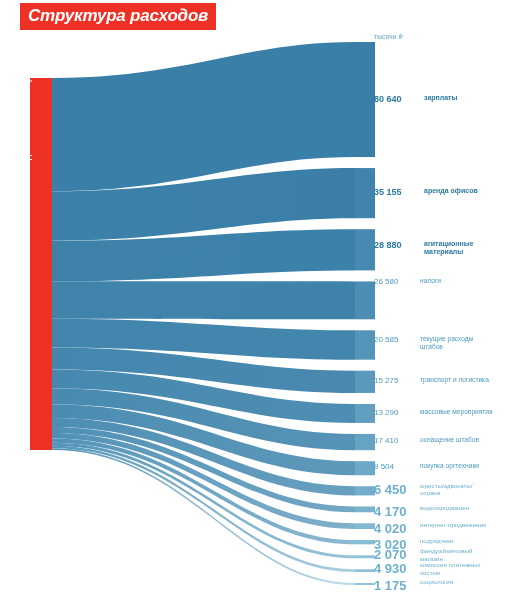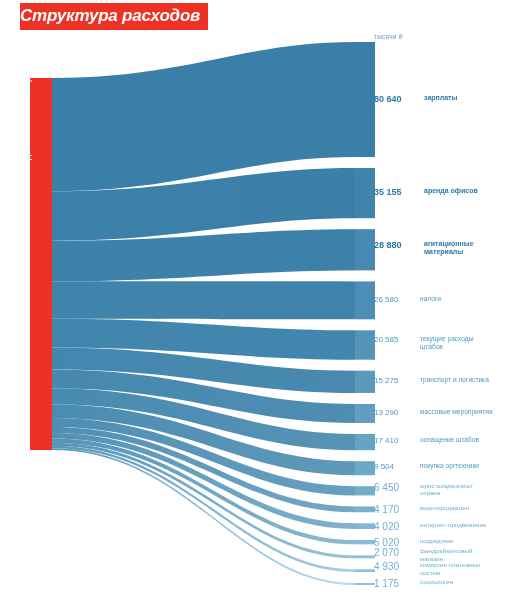--- a/index.html
+++ b/index.html
@@ -9,21 +9,21 @@
     font-family:"Liberation Sans","DejaVu Sans",sans-serif;
     overflow:hidden;
     position:relative;
   }
   #root{position:relative;width:514px;height:598px;overflow:hidden;background:#fff;}
 
   
   .title-box{
     position:absolute;left:20px;top:3px;
     background:#ED3124;
-    padding:4px 8px 5px 0;
+    padding:4px 8px 5px 8px;
     z-index:30;
   }
   .title-box .title-text{
     color:#ffffff;
     font-size:17px;
     font-weight:bold;
     font-style:italic;
     letter-spacing:-0.2px;
     white-space:nowrap;
     line-height:1;
@@ -79,21 +79,21 @@
   }
   .row .lbl{
     color:#3E89B0;
     margin-left:6px;
     line-height:1.18;
   }
   .row.big .val{font-size:9px;font-weight:bold;color:#2C7AA4;}
   .row.big .lbl{font-size:7px;font-weight:bold;color:#2C7AA4;}
   .row.mid .val{font-size:8px;font-weight:normal;color:#4E9BC1;}
   .row.mid .lbl{font-size:6.6px;font-weight:normal;color:#4E9BC1;}
-  .row.sml .val{font-size:10px;font-weight:normal;color:#6FB0CF;}
+  .row.sml .val{font-size:13px;font-weight:bold;color:#6FB0CF;}
   .row.sml .lbl{font-size:6.2px;font-weight:normal;color:#6FB0CF;}
   .row .lbl-wrap{display:flex;flex-direction:column;}
 
   
   .total{
     position:absolute;
     left:28px;bottom:28px;
     z-index:40;
     pointer-events:none;
   }
@@ -245,21 +245,21 @@
           <span class="lbl">аренда офисов</span>
         </span>
       </div>
       <div class="row big" style="top:239.53px">
         <span class="val" style="width:44px">28 880</span>
         <span class="lbl-wrap">
           <span class="lbl">агитационные</span>
           <span class="lbl" style="margin-left:6px">материалы</span>
         </span>
       </div>
-      <div class="row mid" style="top:295px">
+      <div class="row mid" style="top:277px">
         <span class="val" style="width:40px">26 580</span>
         <span class="lbl-wrap">
           <span class="lbl">налоги</span>
         </span>
       </div>
       <div class="row mid" style="top:335.20px">
         <span class="val" style="width:40px">20 585</span>
         <span class="lbl-wrap">
           <span class="lbl">текущие расходы</span>
           <span class="lbl" style="margin-left:6px">штабов</span>
@@ -302,21 +302,21 @@
           <span class="lbl">видеопродакшен</span>
         </span>
       </div>
       <div class="row sml" style="top:520.50px">
         <span class="val" style="width:40px">4 020</span>
         <span class="lbl-wrap">
           <span class="lbl">интернет-продвижение</span>
         </span>
       </div>
       <div class="row sml" style="top:536.53px">
-        <span class="val" style="width:40px">5 020</span>
+        <span class="val" style="width:40px">3 020</span>
         <span class="lbl-wrap">
           <span class="lbl">подрядчики</span>
         </span>
       </div>
       <div class="row sml" style="top:547.48px">
         <span class="val" style="width:40px">2 070</span>
         <span class="lbl-wrap">
           <span class="lbl">фандрайзинговый</span>
           <span class="lbl" style="margin-left:6px">магазин</span>
         </span>

